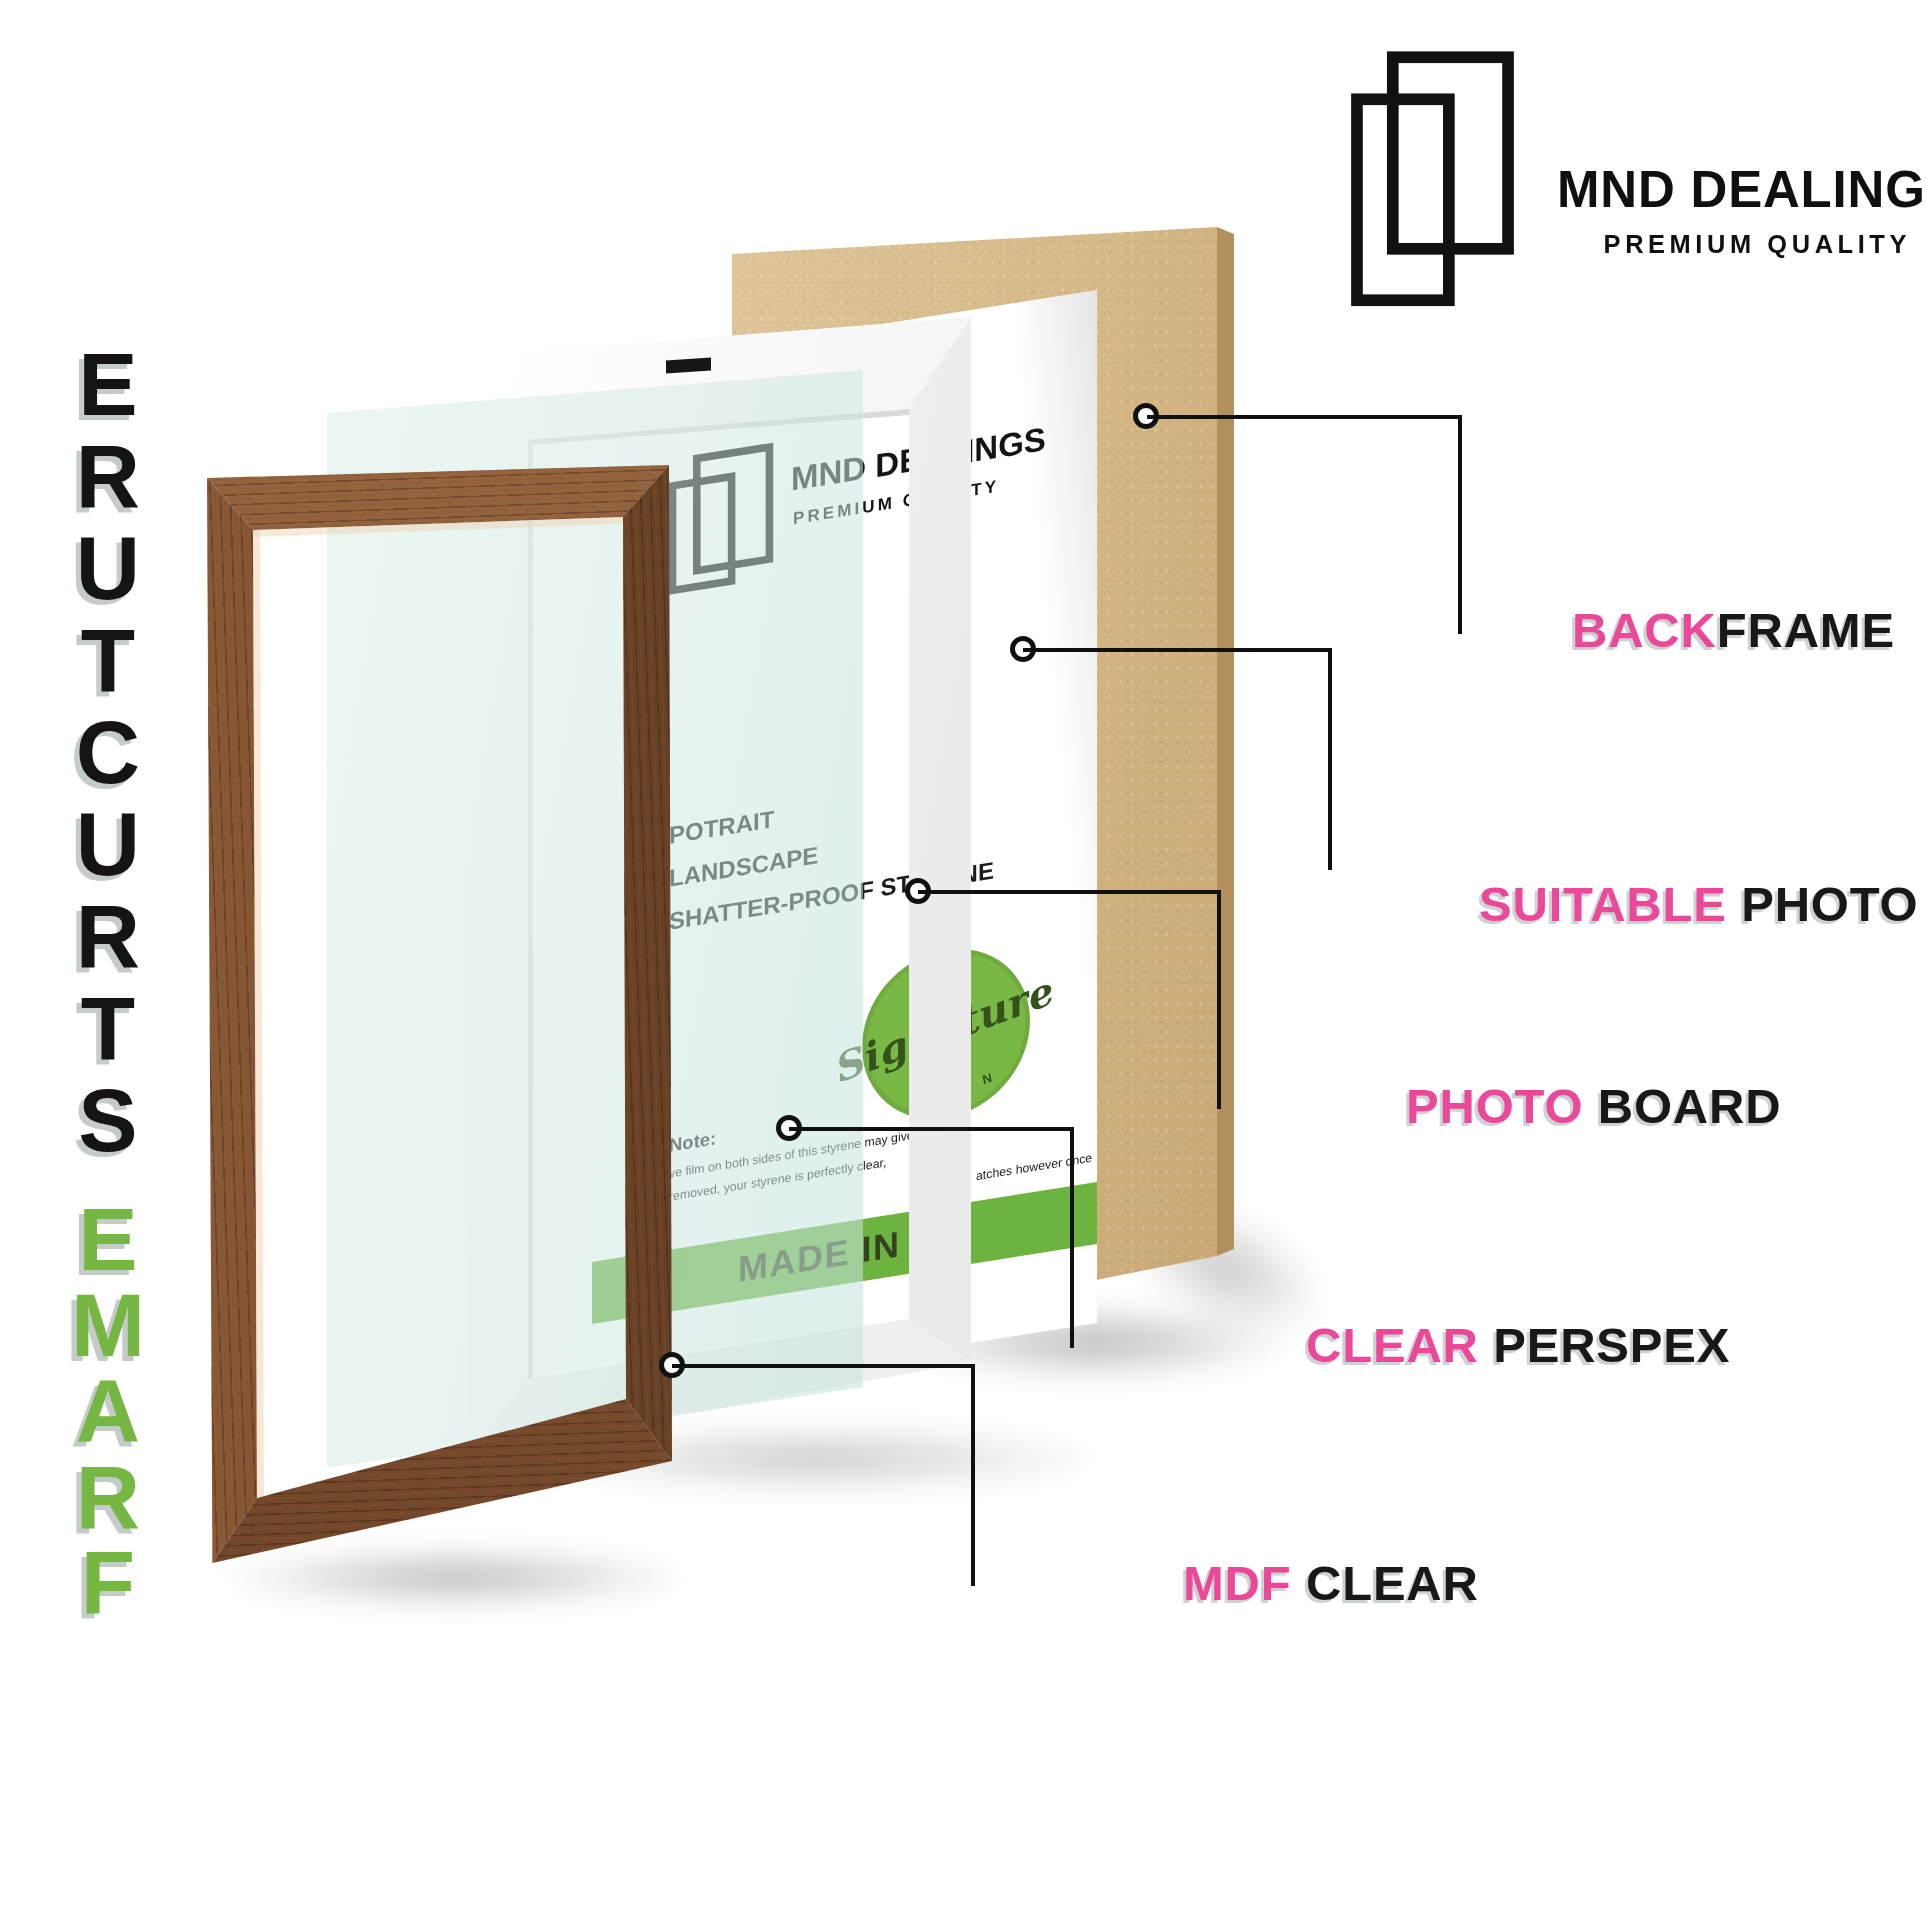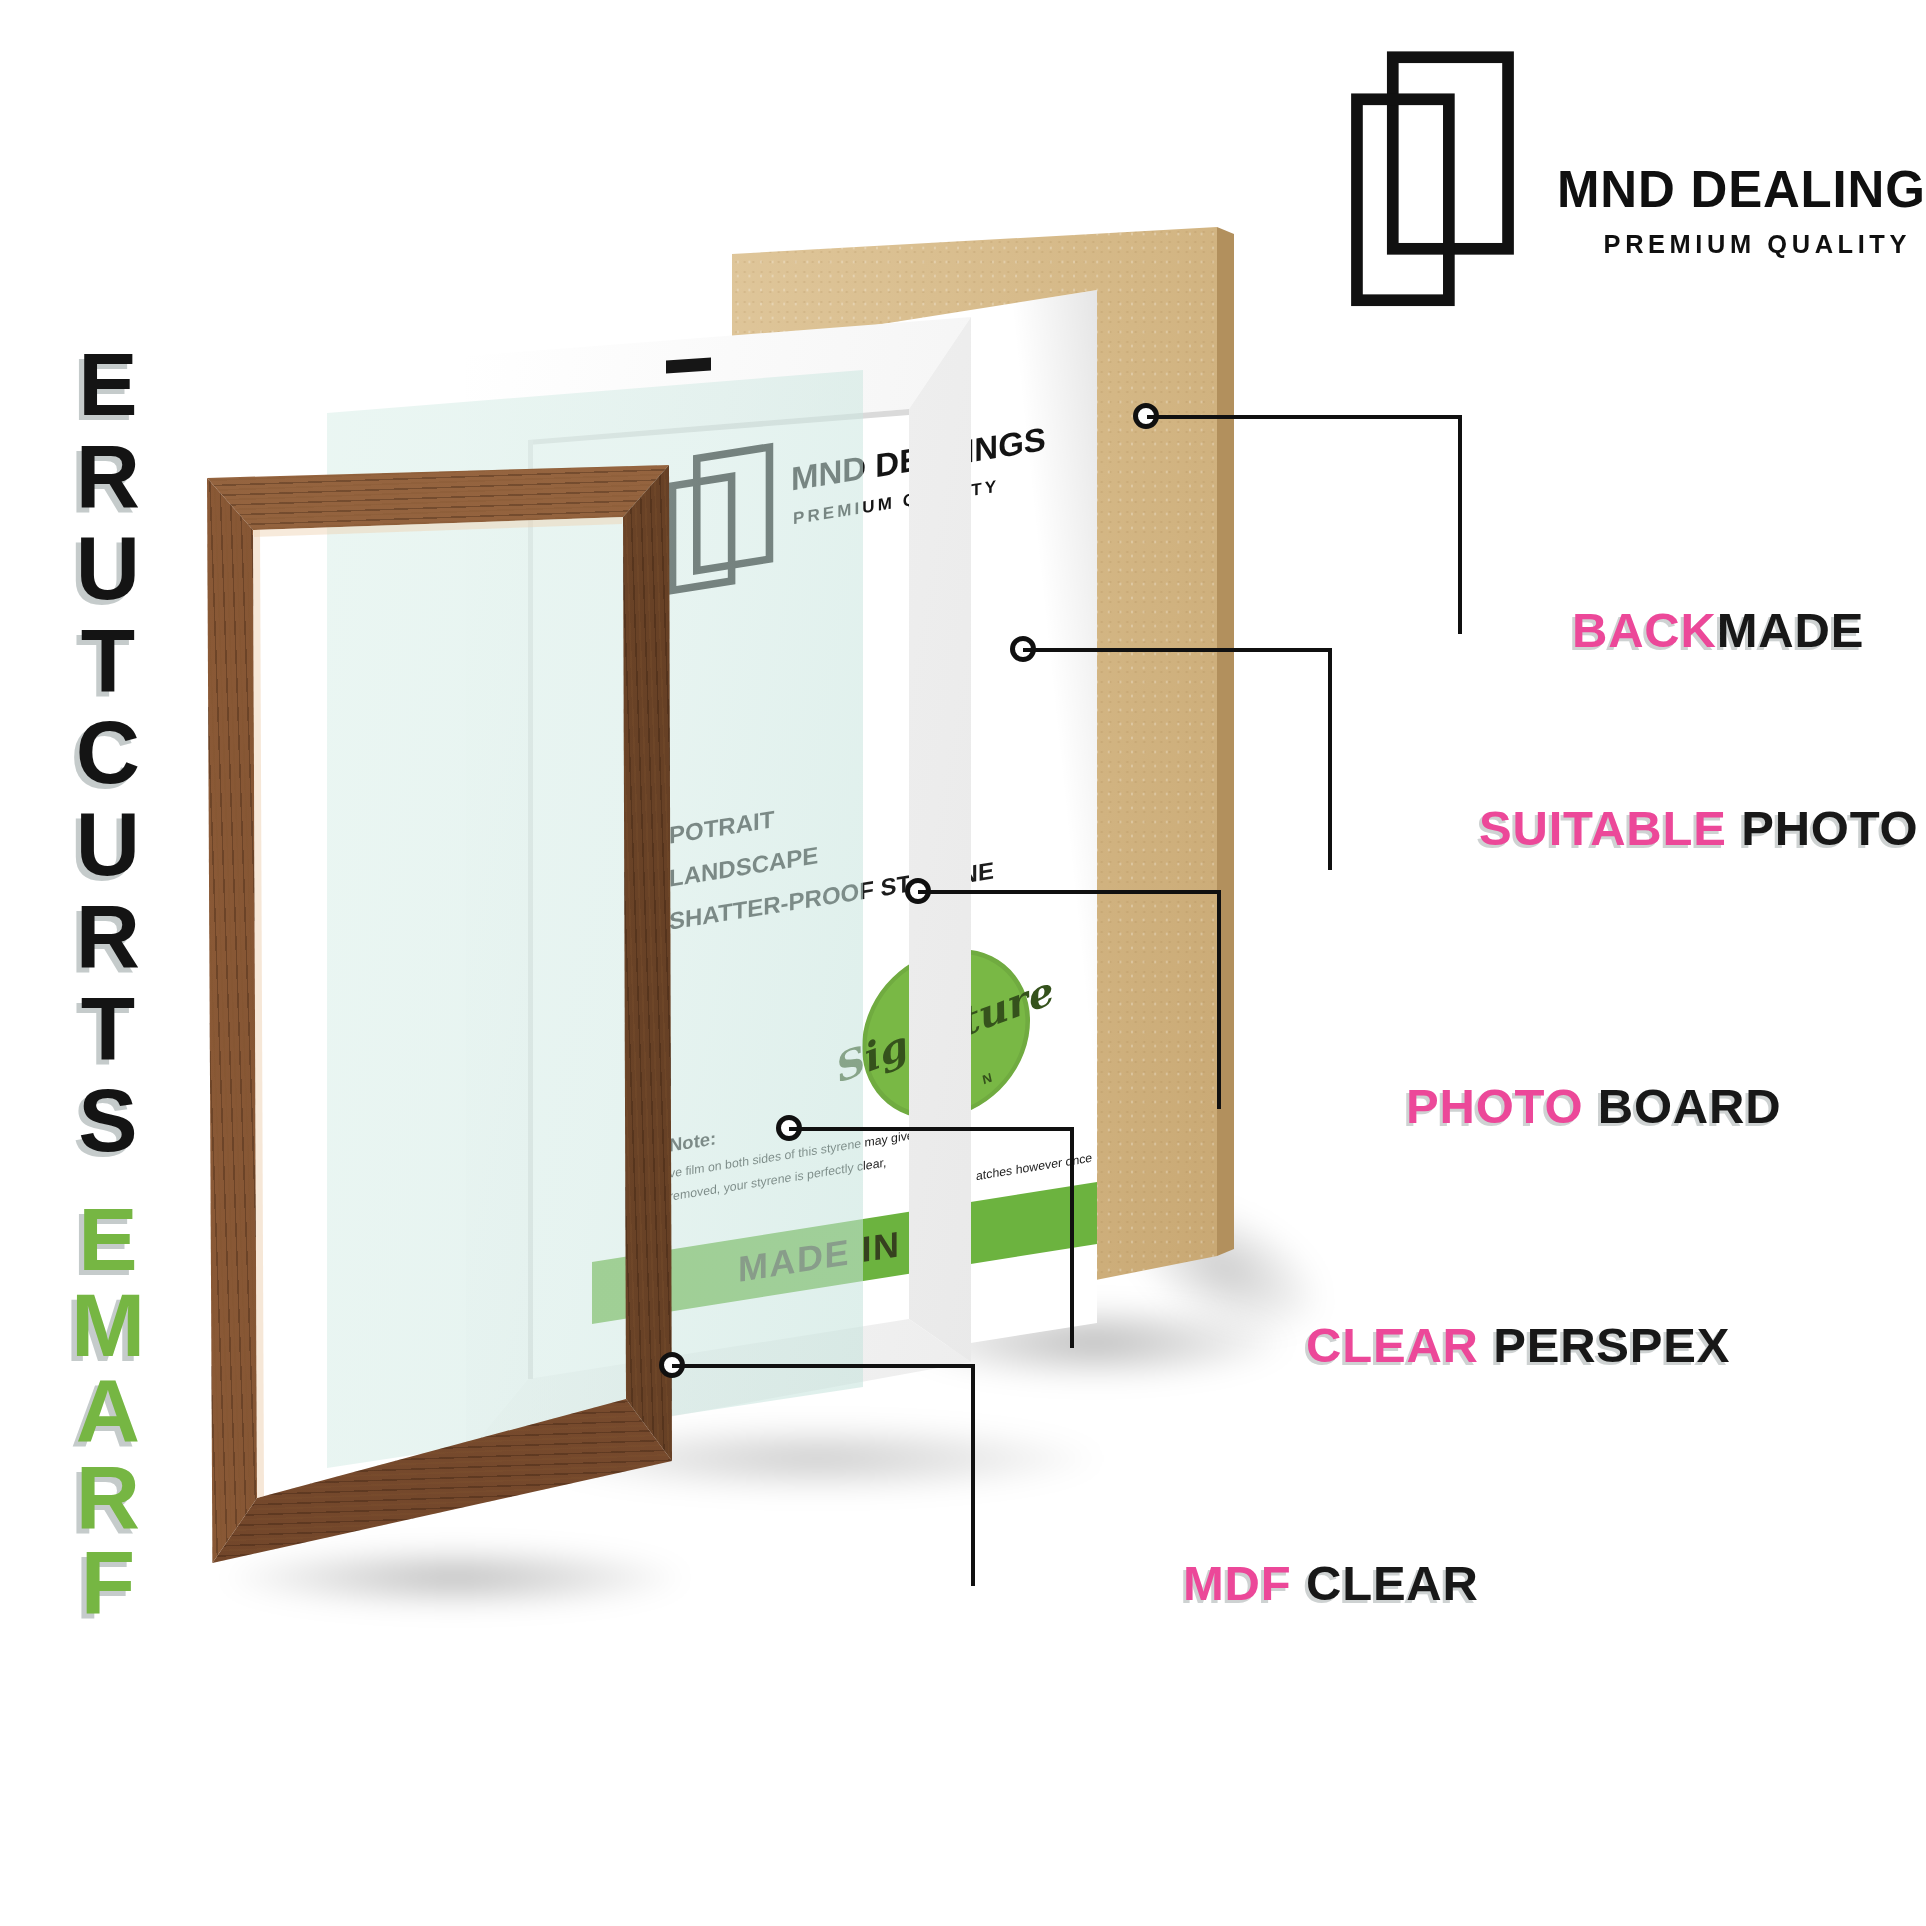--- a/index.html
+++ b/index.html
@@ -155,29 +155,29 @@
     <div class="strip streak-v w-left"></div>
     <div class="w-bevel-top"></div>
     <div class="w-bevel-left"></div>
   </div>
 
   <div>
     <span class="dot" style="left:1133px;top:403px;"></span>
     <span class="seg h" style="left:1147px;top:415px;width:314px;"></span>
     <span class="seg v" style="left:1458px;top:415px;height:219px;"></span>
     <div class="cl-label" style="left:1572px;top:599px;">
-      <span class="g">BACK</span><span class="b">MADE</span>
+      <span class="g">BACK</span><span class="b">FRAME</span>
     </div>
   </div>
 
   <div>
     <span class="dot" style="left:1010px;top:636px;"></span>
     <span class="seg h" style="left:1023px;top:648px;width:308px;"></span>
     <span class="seg v" style="left:1328px;top:648px;height:222px;"></span>
-    <div class="cl-label" style="left:1479px;top:797px;">
+    <div class="cl-label" style="left:1479px;top:873px;">
       <span class="g">SUITABLE</span><span class="b"> PHOTO</span>
     </div>
   </div>
 
   <div>
     <span class="dot" style="left:905px;top:878px;"></span>
     <span class="seg h" style="left:918px;top:890px;width:302px;"></span>
     <span class="seg v" style="left:1217px;top:890px;height:219px;"></span>
     <div class="cl-label" style="left:1406px;top:1075px;">
       <span class="g">PHOTO</span><span class="b"> BOARD</span>

